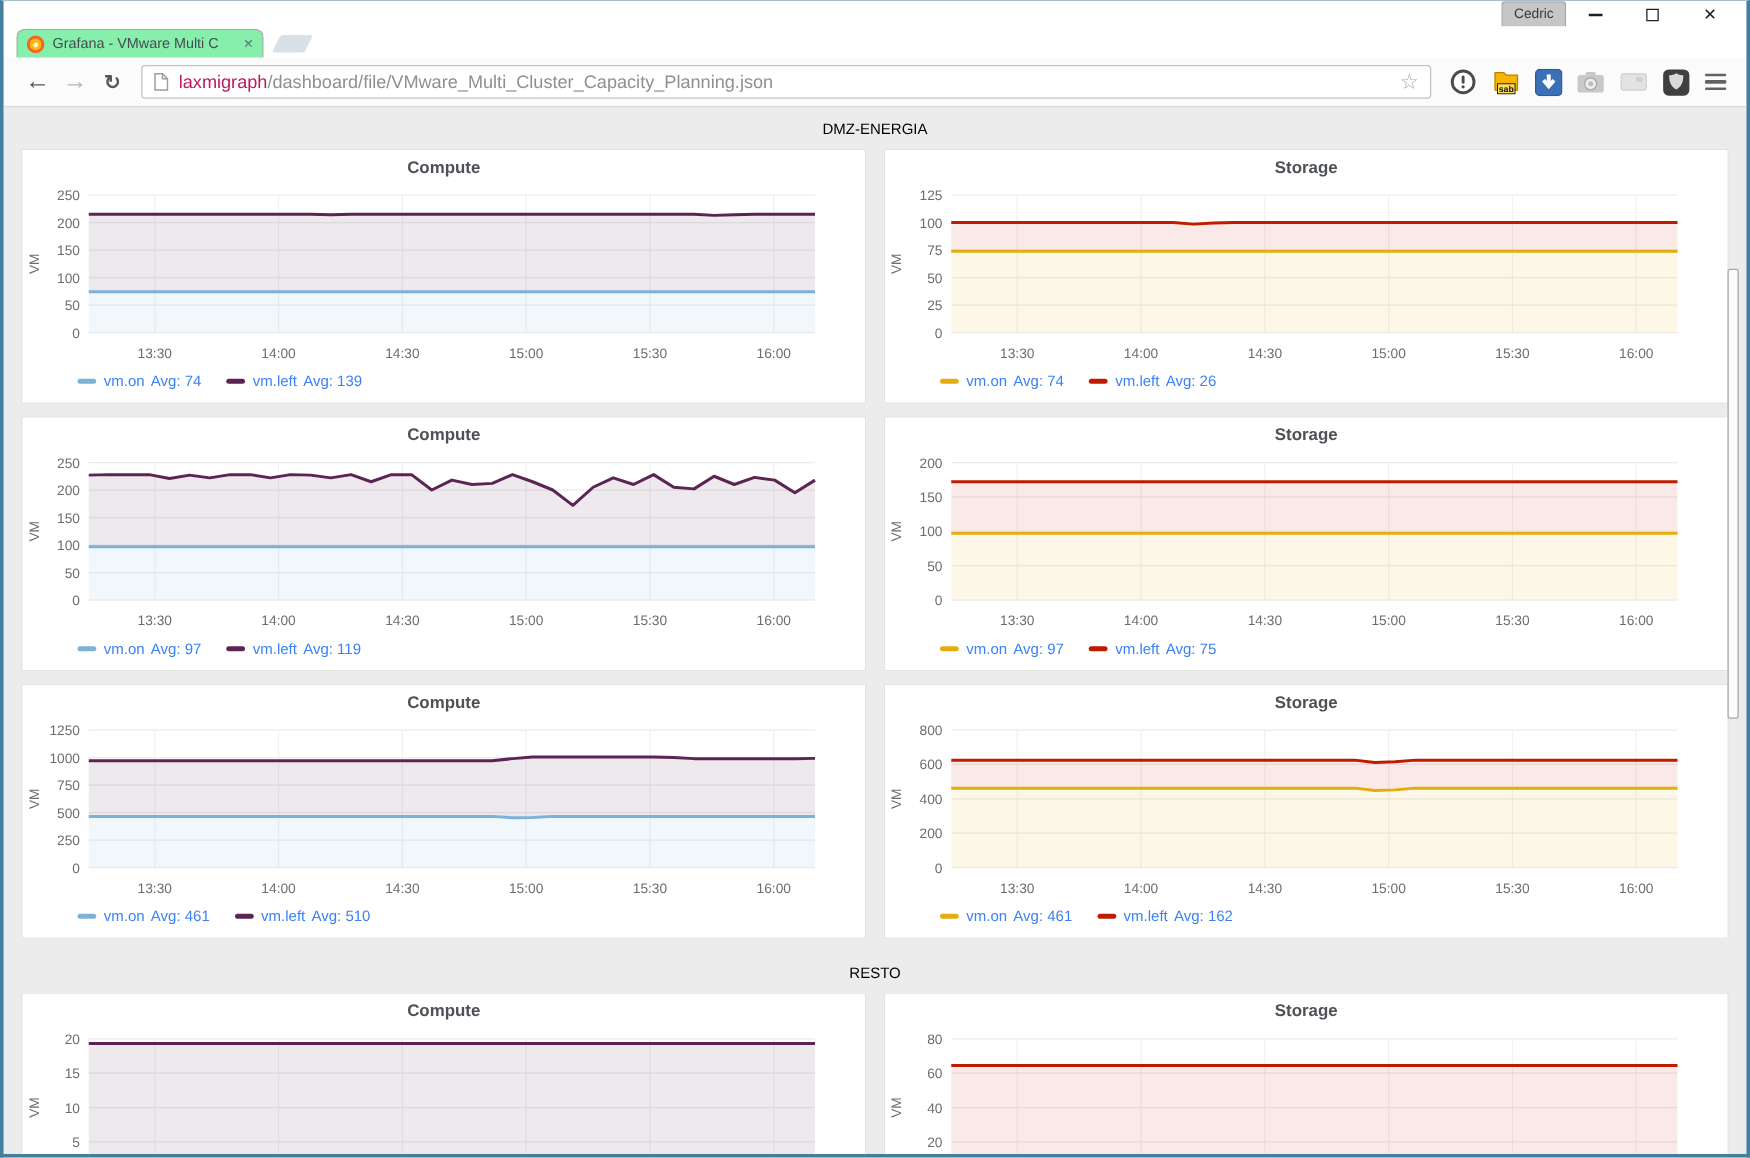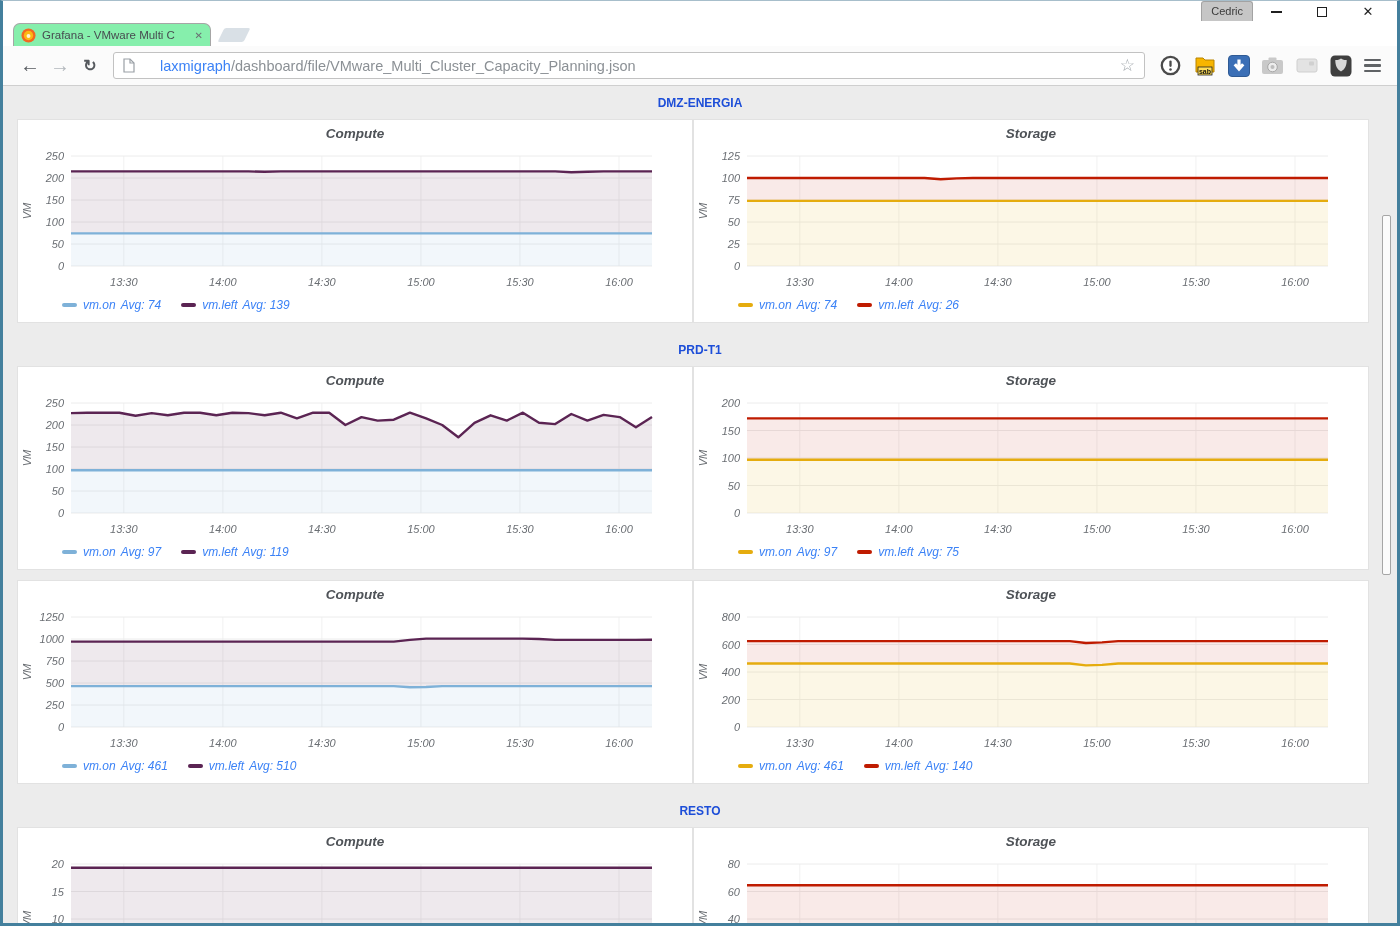--- a/index.html
+++ b/index.html
@@ -51,36 +51,36 @@
   .back { font-size:20px; color:#55595E; }
   .fwd  { font-size:20px; color:#B2B7BC; }
   .reload { font-size:16px; color:#55595E; font-weight:bold; }
   .omnibox {
     margin-left:8px; flex:0 0 1032px; height:27px; background:#fff;
     border:1px solid #C2C2C2; border-radius:3px;
     display:flex; align-items:center; padding:0 9px;
   }
   .doc-icon { display:inline-flex; flex:none; }
   .url { font-size:14.5px; margin-left:8px; white-space:nowrap; overflow:hidden; flex:1; }
-  .url .domain { color:#3b82f6;margin-left:17px; }
+  .url .domain { color:#be185d; }
   .url .path { color:#8B9095; }
   .star { font-size:17px; color:#A2A8AD; margin-left:8px; flex:none; }
   .ext-icons { display:flex; align-items:center; gap:11px; margin-left:14px; flex:none; }
   .ext { width:23px; height:23px; display:flex; align-items:center; justify-content:center; }
   .menu { margin-left:12px; display:flex; flex-direction:column; gap:3px; flex:none; }
   .menu .bar { width:17px; height:2.6px; background:#606366; border-radius:1px; }
   
   .content {
     position:relative; height:837px; background:#ECECEC; overflow:hidden;
   }
   .row-header {
     height:33px; display:flex; align-items:center; justify-content:center;
-    font-size:12px; font-weight:bold; color:#1d4ed8;
-  }
-  .row-panels { display:flex; padding:0 14px; margin-bottom:10px;font-style:italic; }
+    font-size:12px; font-weight:normal; color:#000000;
+  }
+  .row-panels { display:flex; gap:14px; padding:0 14px; margin-bottom:10px; }
   .panel {
     position:relative; width:676px; height:204px; flex:none;
     background:#fff; border:1px solid #E2E2E2;
   }
   .panel-title {
     position:absolute; top:6px; left:0; right:0; text-align:center;
     font-size:13.5px; font-weight:bold; color:#4E5257; z-index:2;
   }
   .panel svg { position:absolute; left:0; top:0; }
   .legend {
@@ -297,21 +297,20 @@
                 <span class="avg">Avg: 74</span>
               </span>
               <span class="legend-item">
                 <span class="dash" style="background: rgb(191, 27, 0);"></span>
                 <span>vm.left</span>
                 <span class="avg">Avg: 26</span>
               </span>
             </div>
           </div>
         </div>
-        <div class="row-header">PRD-T1</div>
         <div class="row-panels">
           <div class="panel">
             <div class="panel-title">Compute</div>
             <svg width="674" height="202" viewBox="0 0 674 202">
               <g>
                 <line x1="105.81818181818181" x2="105.81818181818181" y1="36" y2="146" stroke="#f1f1f1" stroke-width="1"></line>
                 <line x1="204.85227272727272" x2="204.85227272727272" y1="36" y2="146" stroke="#f1f1f1" stroke-width="1"></line>
                 <line x1="303.8863636363636" x2="303.8863636363636" y1="36" y2="146" stroke="#f1f1f1" stroke-width="1"></line>
                 <line x1="402.92045454545456" x2="402.92045454545456" y1="36" y2="146" stroke="#f1f1f1" stroke-width="1"></line>
                 <line x1="501.95454545454544" x2="501.95454545454544" y1="36" y2="146" stroke="#f1f1f1" stroke-width="1"></line>
@@ -509,21 +508,21 @@
             </svg>
             <div class="legend">
               <span class="legend-item">
                 <span class="dash" style="background: rgb(229, 172, 14);"></span>
                 <span>vm.on</span>
                 <span class="avg">Avg: 461</span>
               </span>
               <span class="legend-item">
                 <span class="dash" style="background: rgb(191, 27, 0);"></span>
                 <span>vm.left</span>
-                <span class="avg">Avg: 140</span>
+                <span class="avg">Avg: 162</span>
               </span>
             </div>
           </div>
         </div>
         <div class="row-header">RESTO</div>
         <div class="row-panels">
           <div class="panel">
             <div class="panel-title">Compute</div>
             <svg width="674" height="202" viewBox="0 0 674 202">
               <g>

